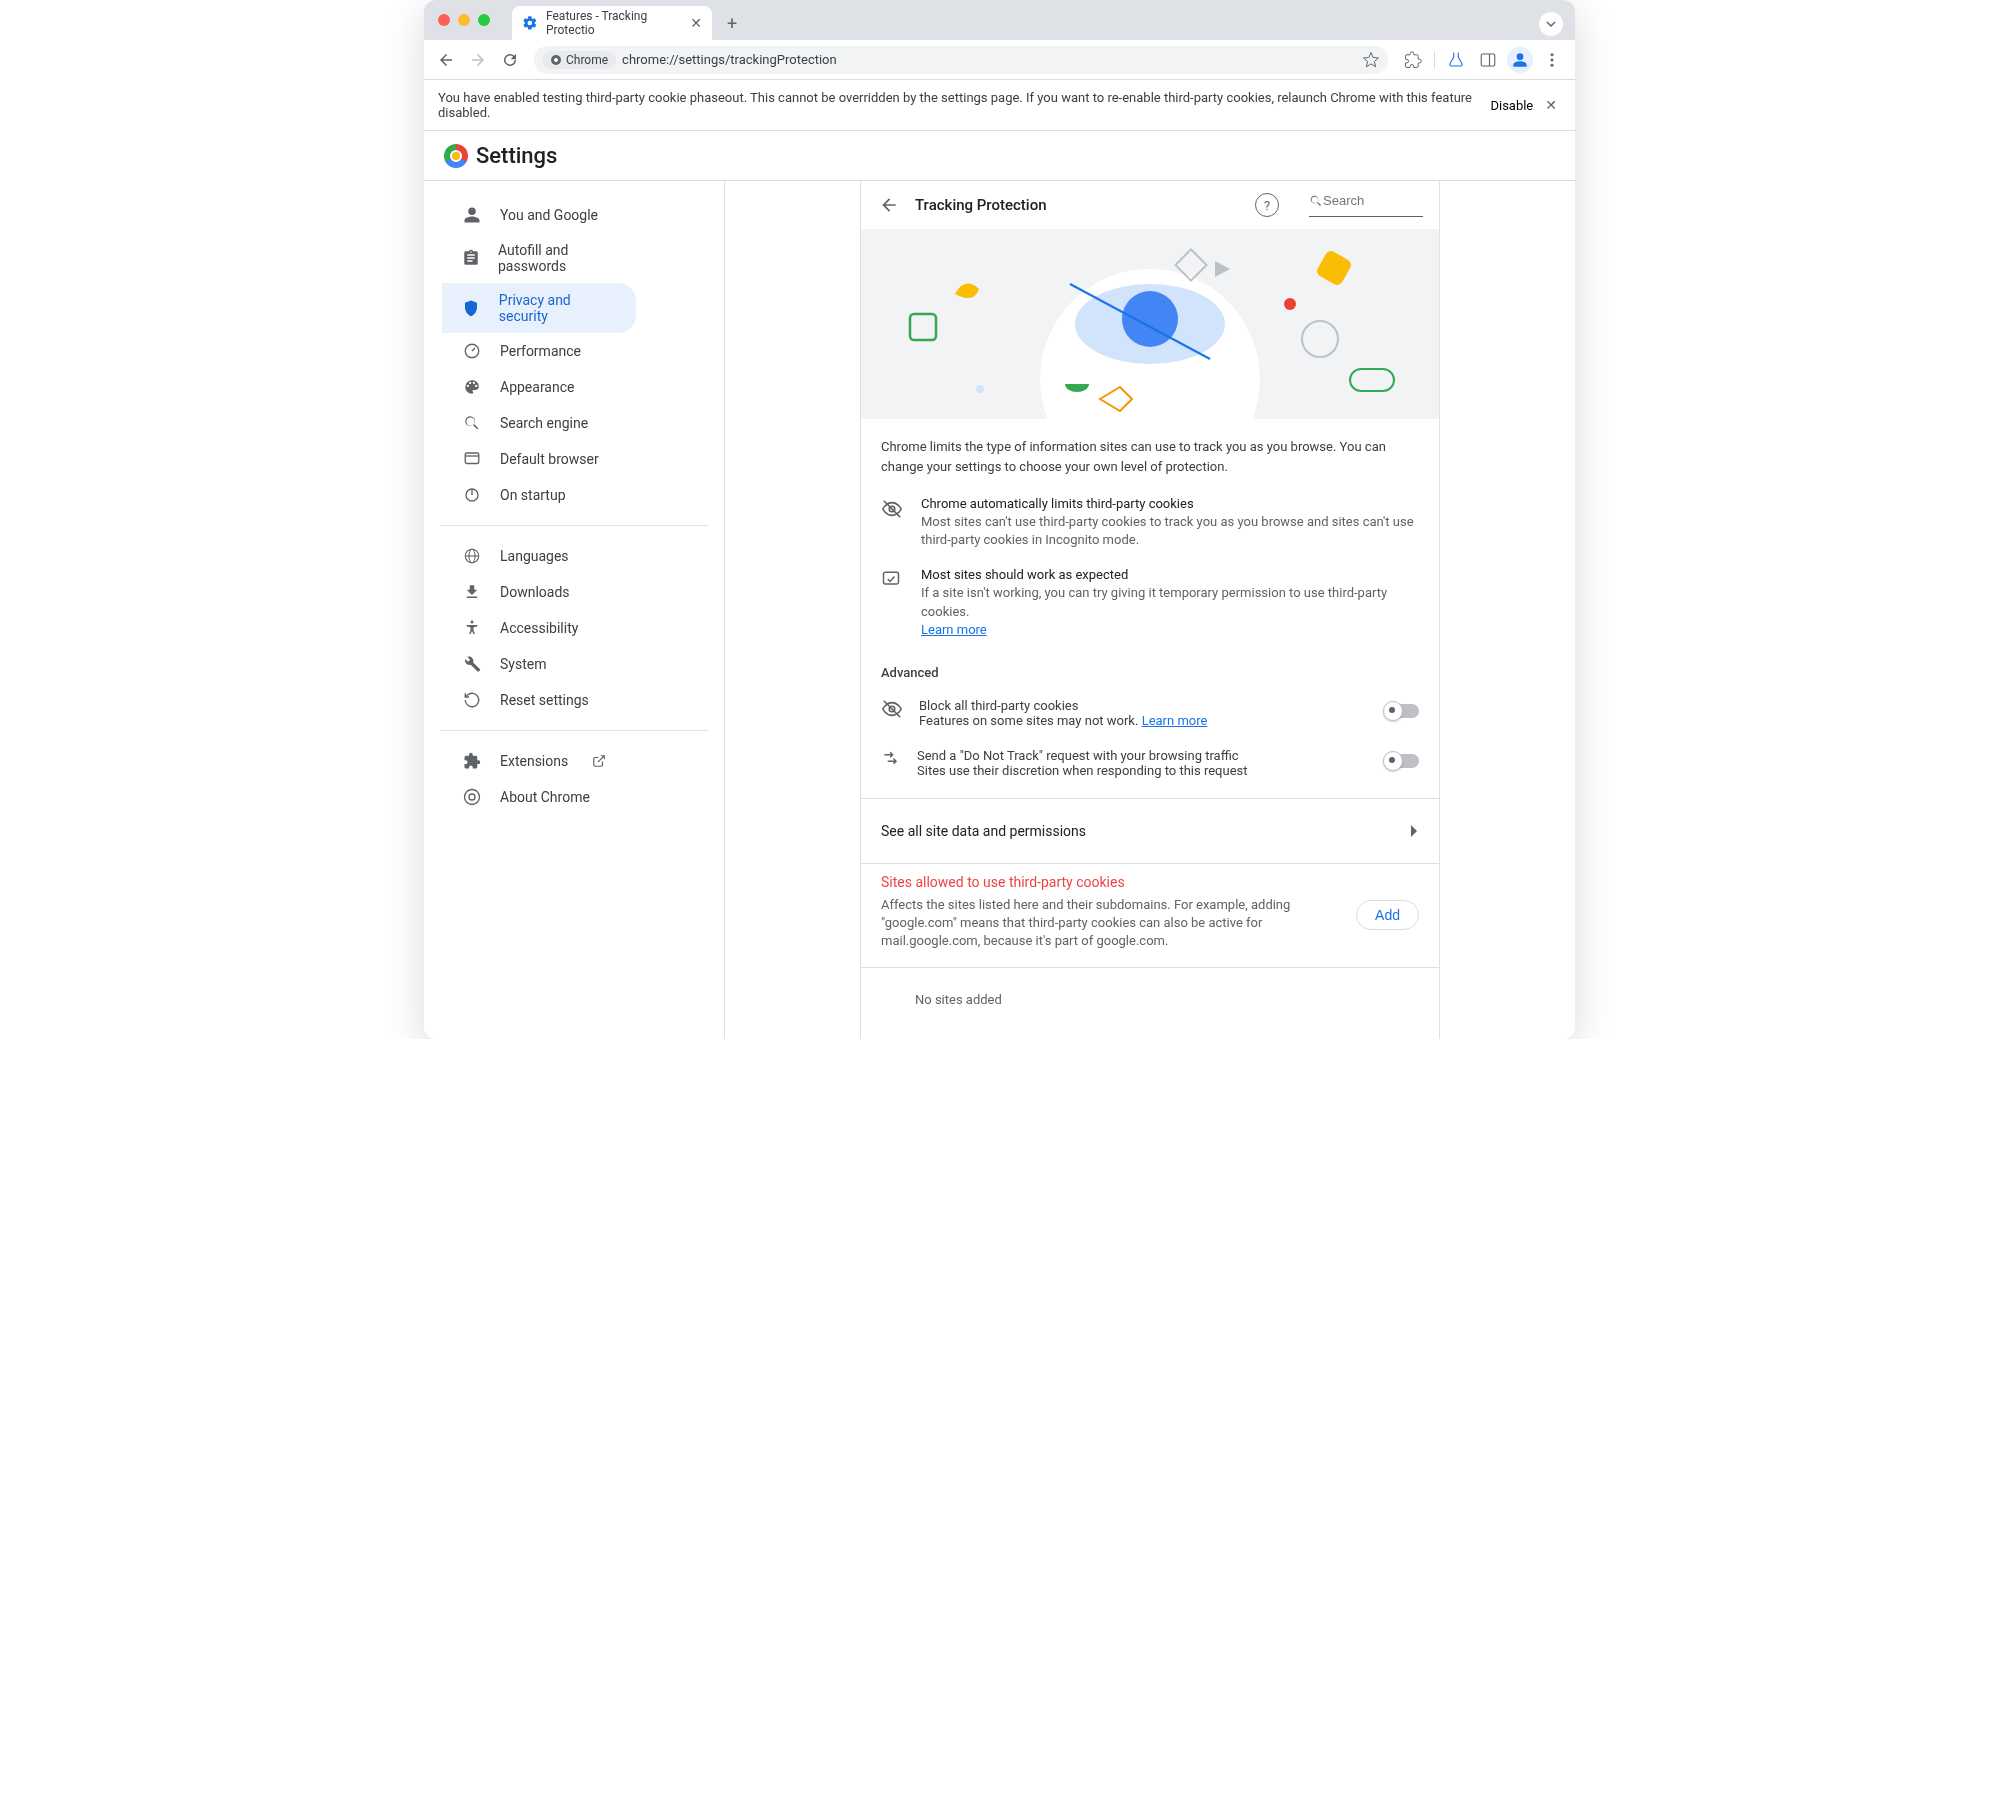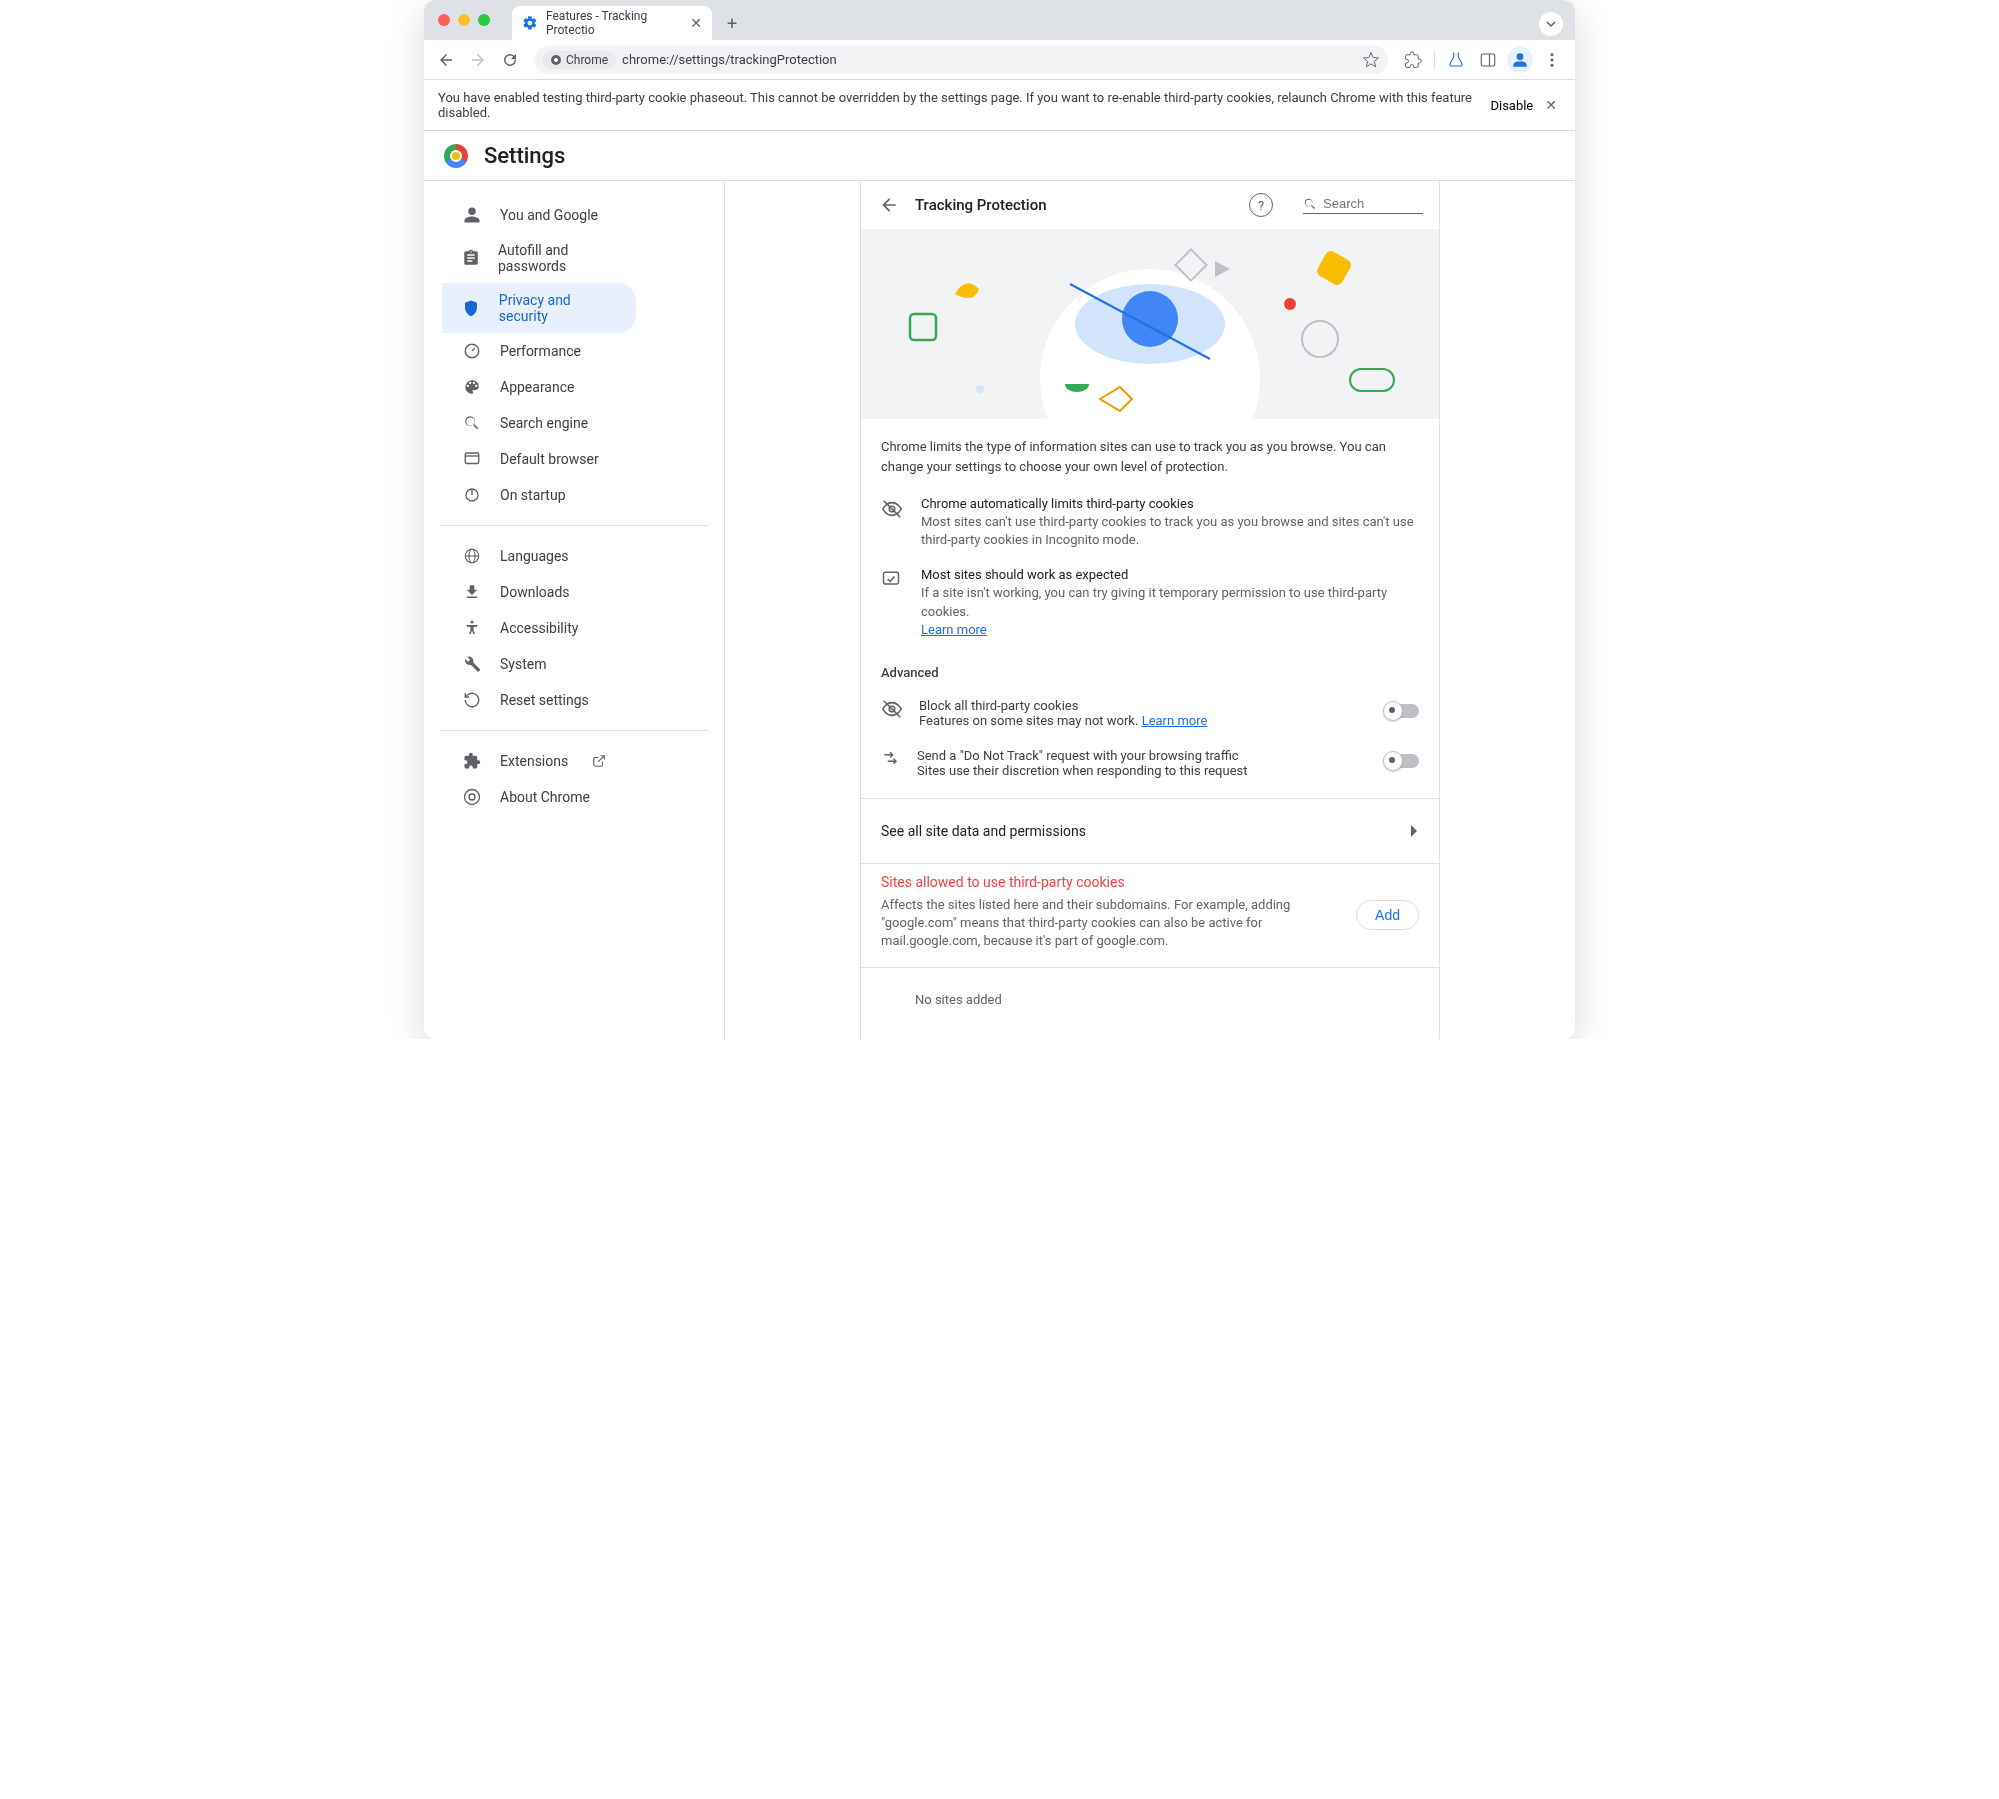--- a/index.html
+++ b/index.html
@@ -87,21 +87,21 @@
   border-bottom:1px solid #dadce0;
   gap:8px;
 }
 .infobar .link { color:#000000; cursor:pointer; }
 .infobar .close { color:#5f6368; cursor:pointer; padding:4px; font-size:14px;}
 
 .settings-header {
   display:flex;
   align-items:center;
   padding: 12px 20px;
-  gap: 16px;
+  gap: 8px;
   border-bottom:1px solid #dadce0;
 }
 .chrome-logo {
   width:24px;height:24px;border-radius:50%;
   background: conic-gradient(#ea4335 0 120deg,#4285f4 120deg 240deg,#34a853 240deg 360deg);
   position:relative;
 }
 .chrome-logo::after{content:"";position:absolute;inset:6px;background:#fbbc04;border-radius:50%;border:2px solid #fff;}
 .settings-title { font-size:22px; font-weight:500; color:#202124;}
 .search-wrap {
@@ -147,21 +147,21 @@
   background:#fff;
 }
 .panel-header {
   display:flex; align-items:center; gap:14px;
   padding: 12px 16px;
 }
 .panel-header .back { width:24px;height:24px;display:flex;align-items:center;justify-content:center;color:#5f6368;cursor:pointer;}
 .panel-title { font-size:15px; font-weight:500; color:#202124; flex:0 0 auto;}
 .panel-header .spacer{flex:1;}
 .help-btn { width:24px;height:24px;border:1.5px solid #5f6368;border-radius:50%;display:flex;align-items:center;justify-content:center;color:#5f6368;font-size:13px;cursor:pointer;}
-.panel-search { display:flex; align-items:center; gap:6px; border-bottom:1px solid #5f6368; padding-bottom:2px; margin-left:16px;}
+.panel-search { display:flex; align-items:center; border-bottom:1px solid #5f6368; padding-bottom:8px; margin-left:16px;}
 .panel-search input{border:none;outline:none;font-size:13px;width:100px;}
 .hero {
   height: 190px;
   background:#f1f3f4;
   display:flex;align-items:center;justify-content:center;
   overflow:hidden;
 }
 .content { padding: 18px 20px; font-size:13px; color:#3c4043; }
 .content p.intro { line-height:1.5; margin-bottom: 12px;}
 .info-row { display:flex; gap:16px; padding: 8px 0 10px 0;}

